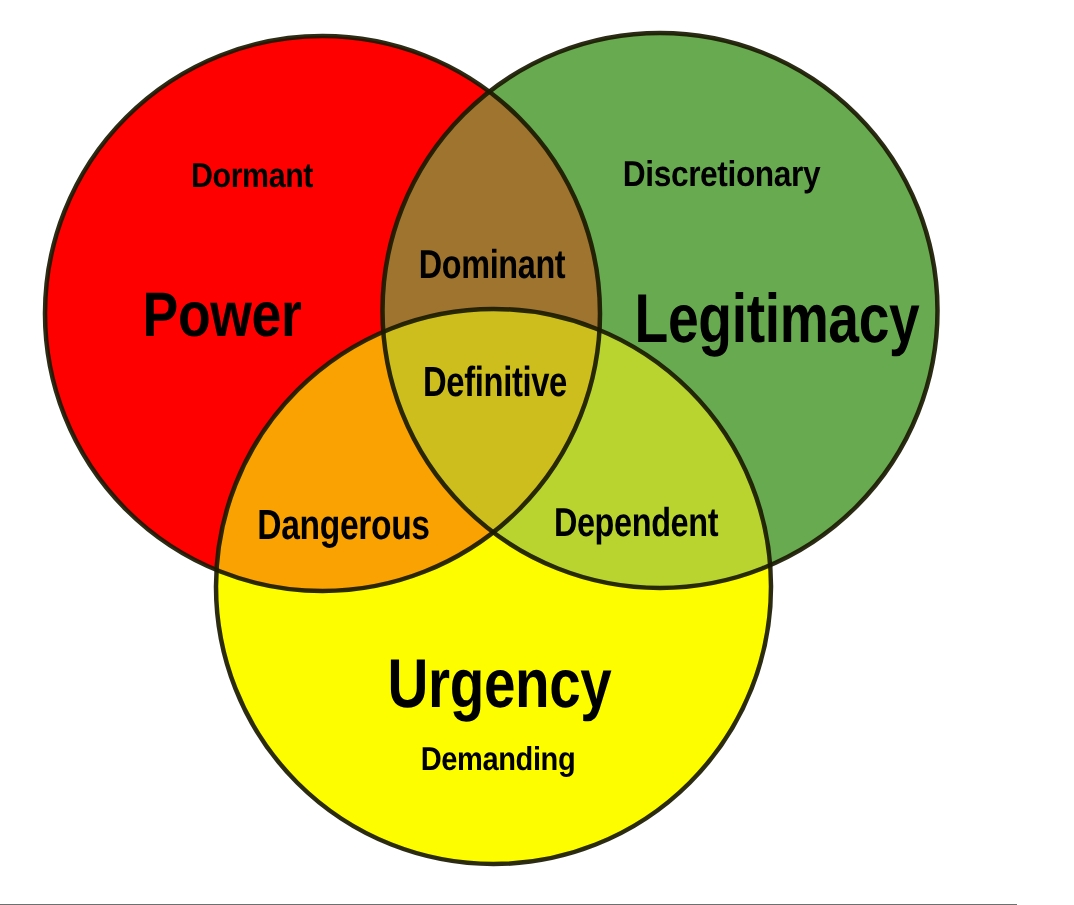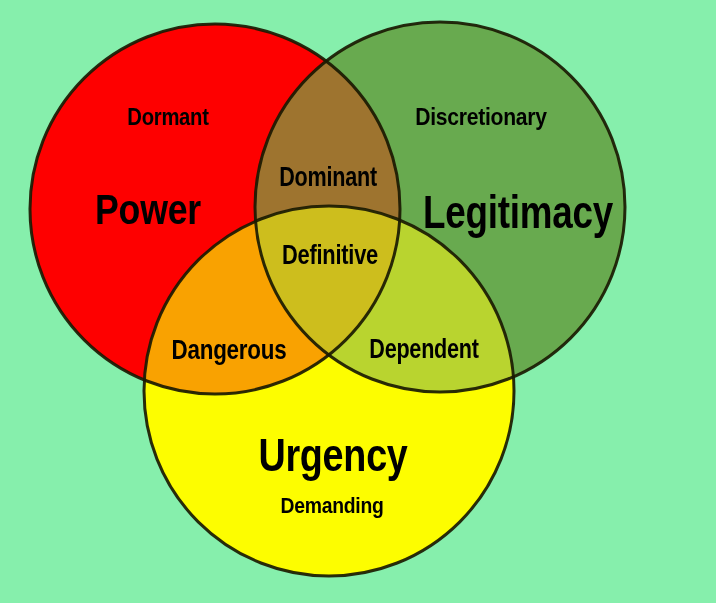--- a/index.html
+++ b/index.html
@@ -4,21 +4,21 @@
 <style>
   html, body {
     margin: 0;
     padding: 0;
     background: #000000;
   }
   .stage {
     position: relative;
     width: 716px;
     height: 603px;
-    background: #86efac;
+    background: #ffffff;
     overflow: hidden;
     font-family: "Liberation Sans", "DejaVu Sans", sans-serif;
   }
   .stage svg {
     position: absolute;
     left: 0;
     top: 0;
   }
   .lbl {
     position: absolute;

